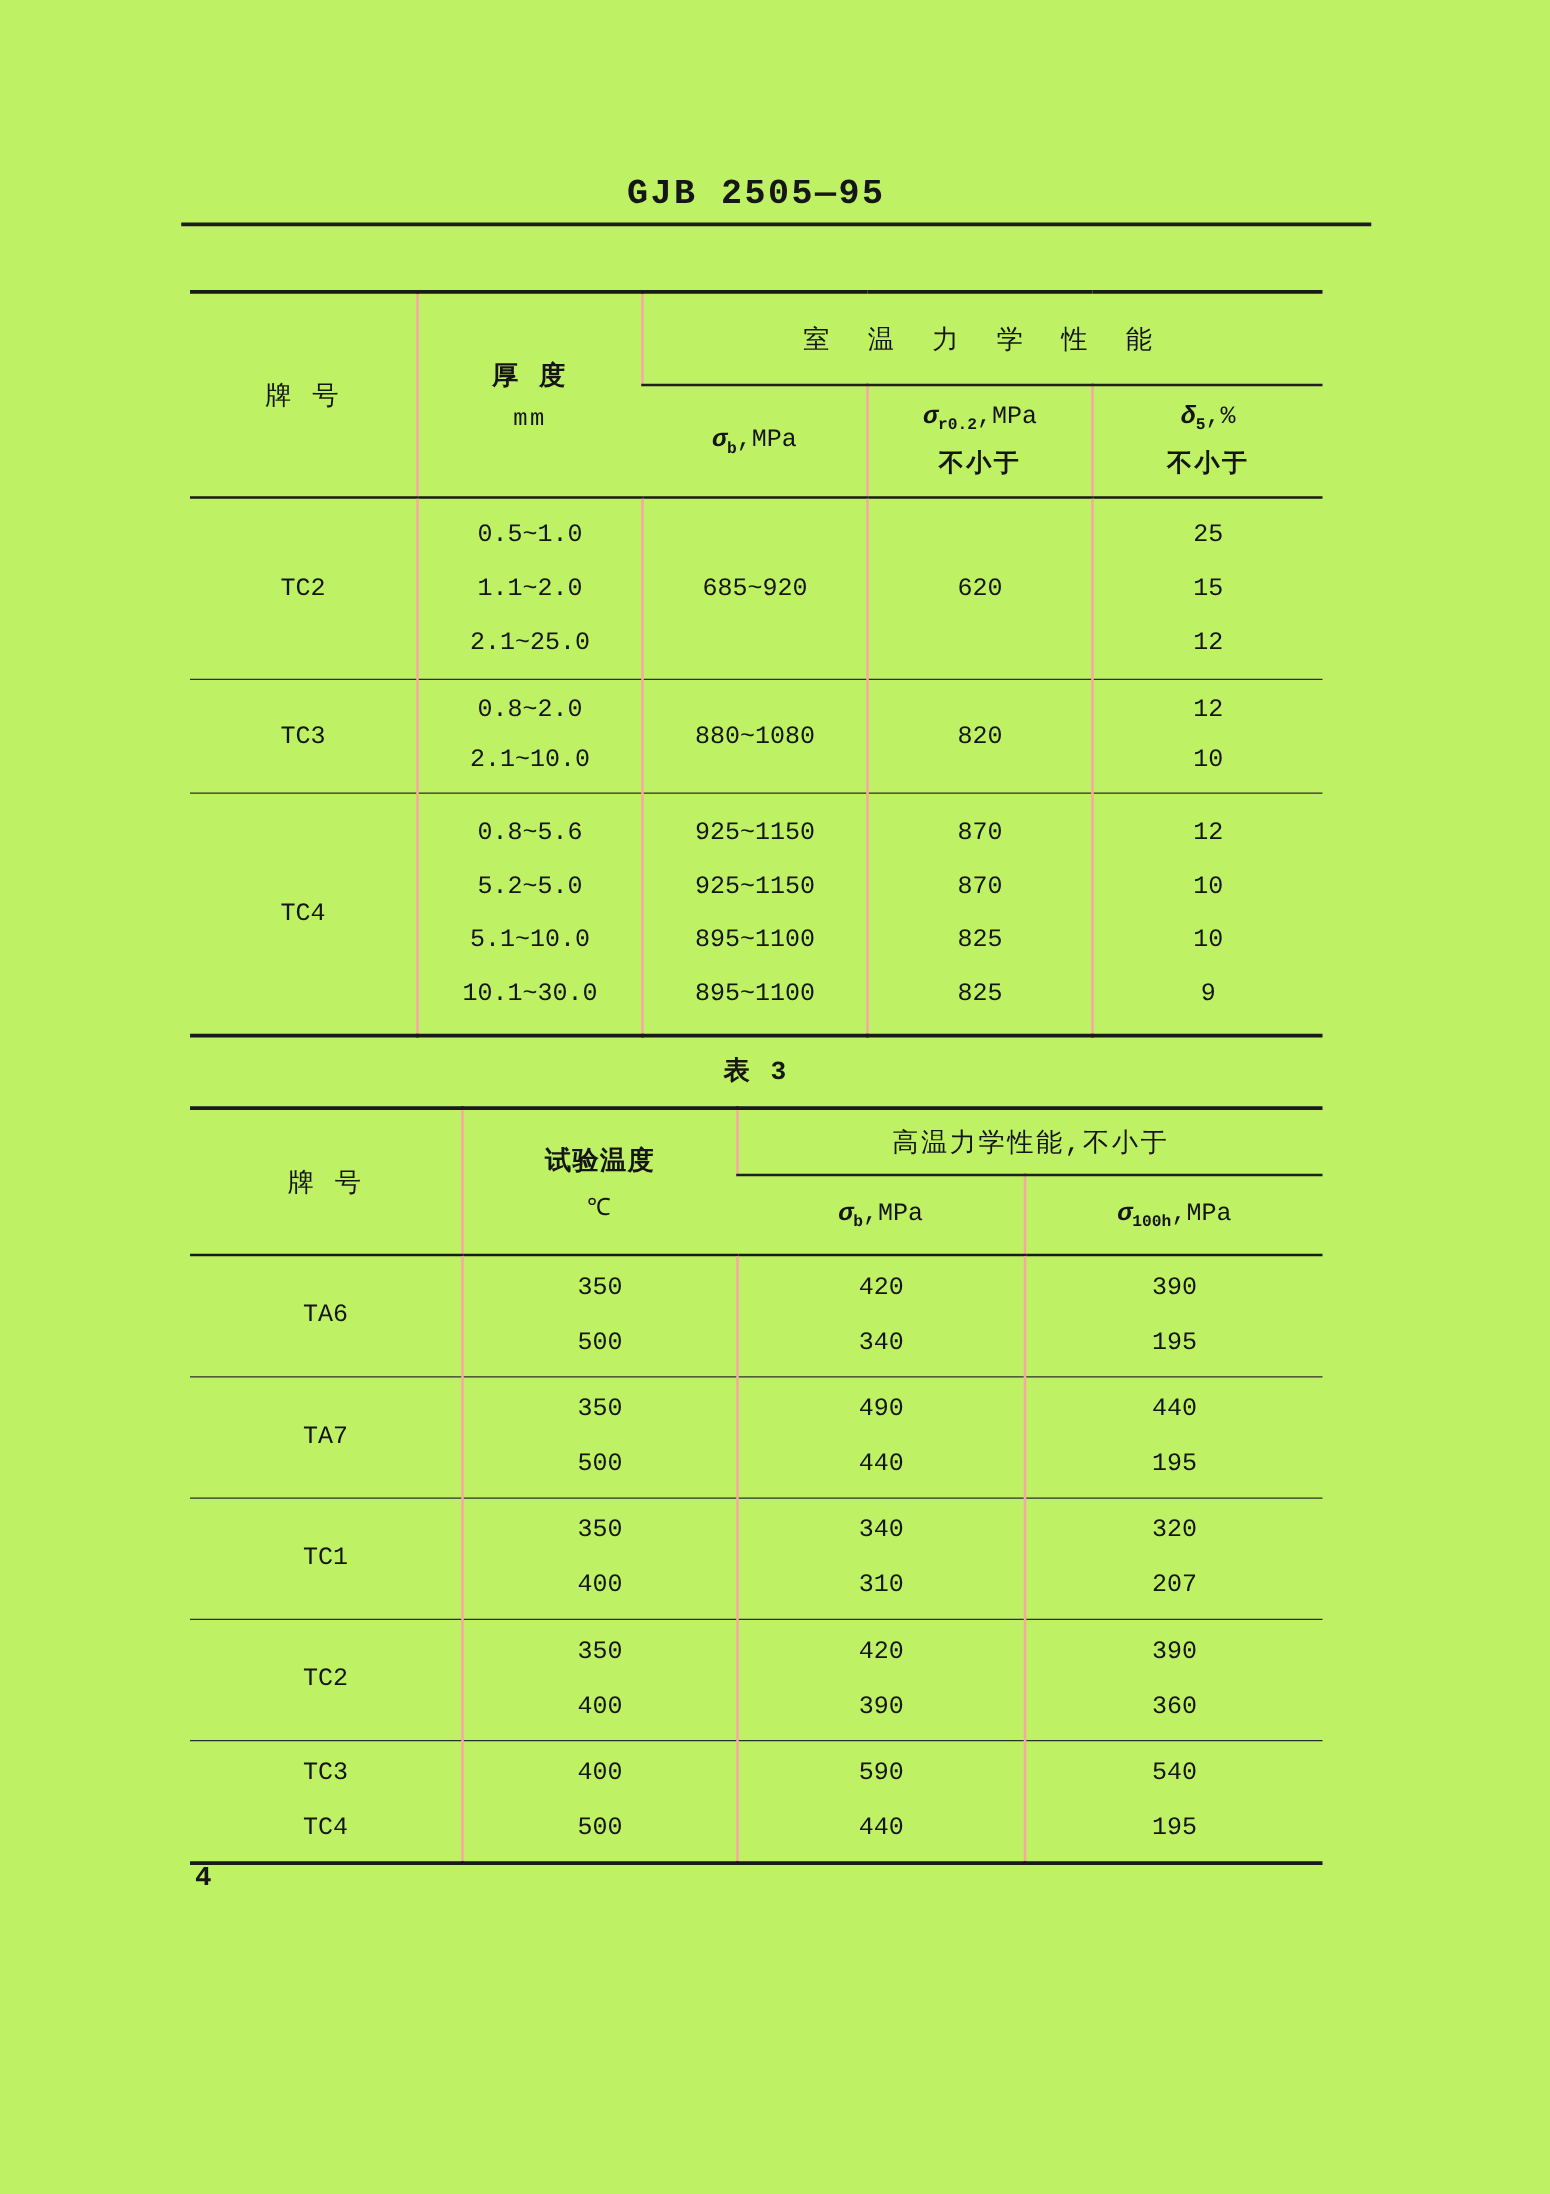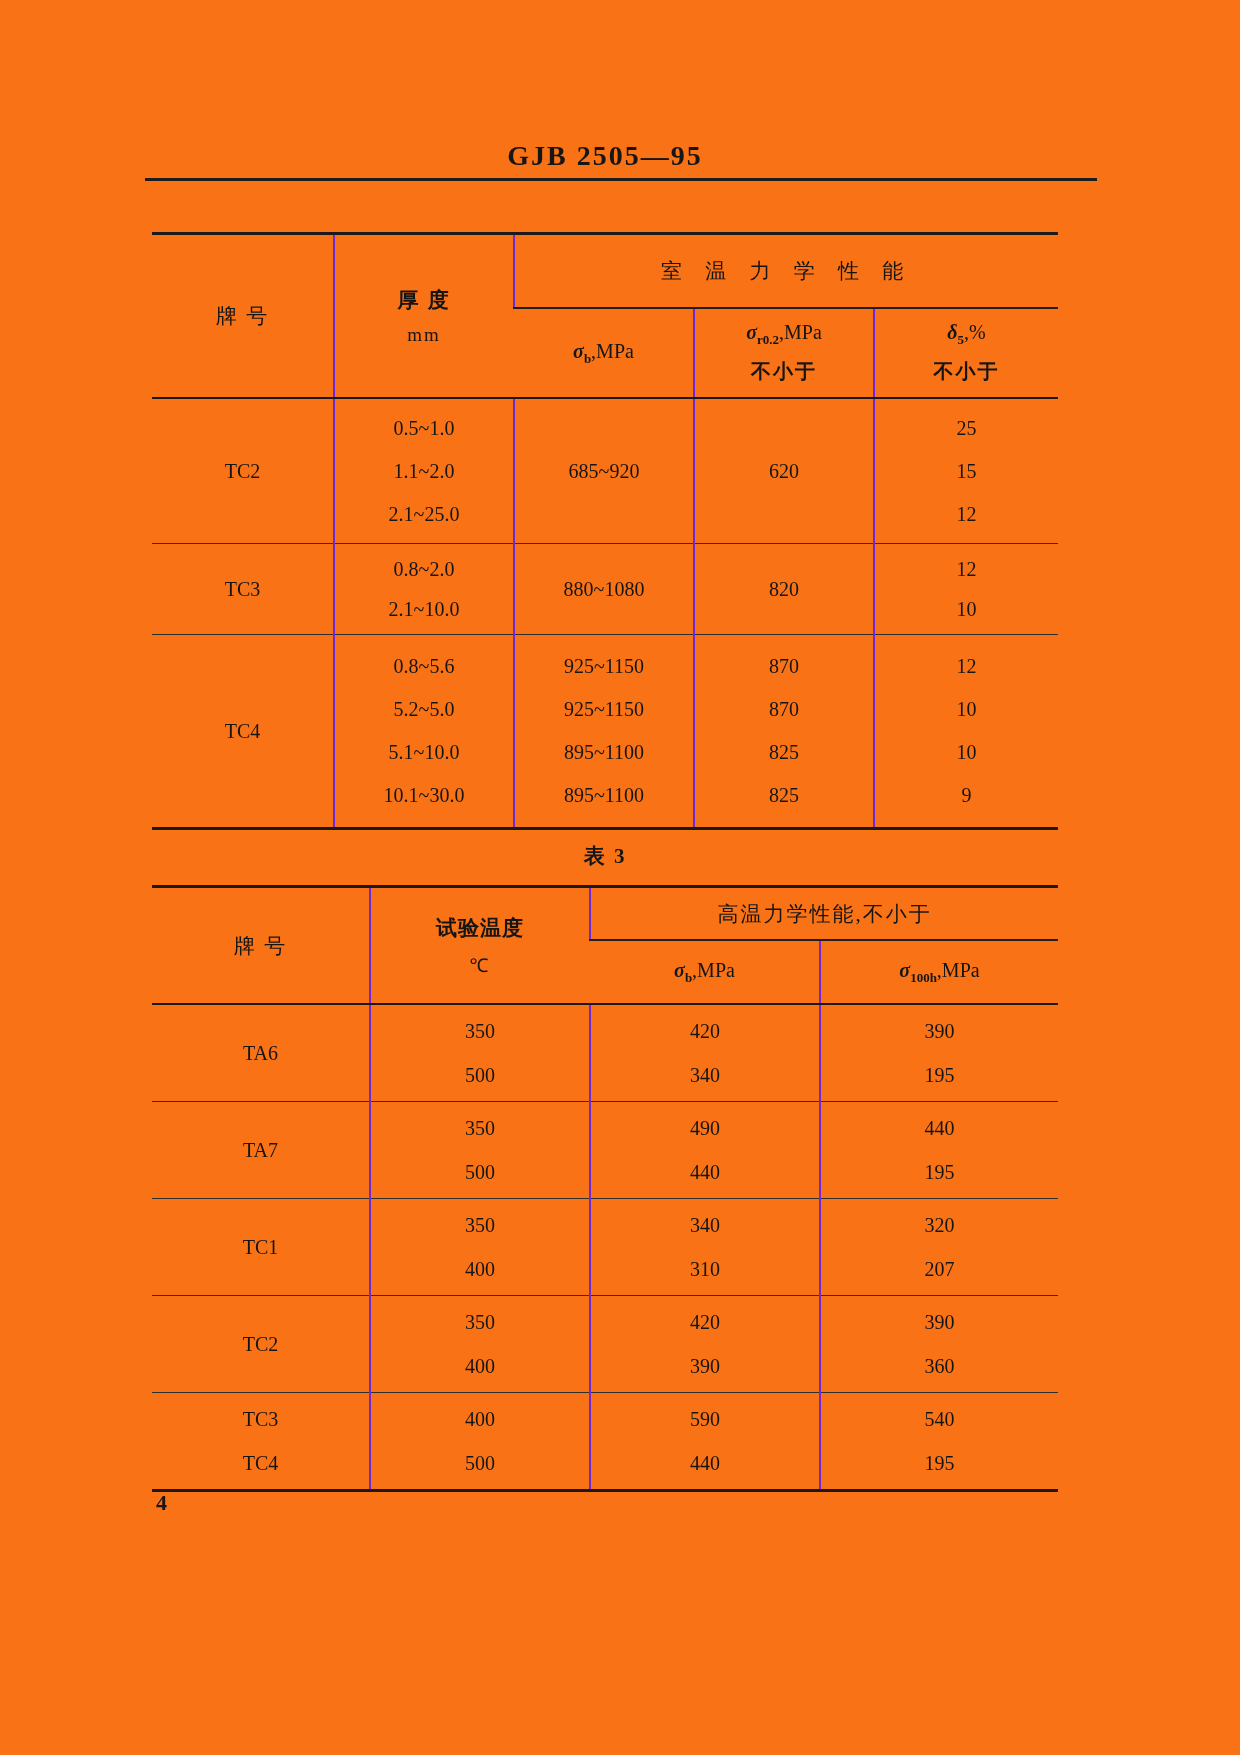--- a/index.html
+++ b/index.html
@@ -1,19 +1,19 @@
 <!DOCTYPE html>
 <html><head>
 <meta charset="utf-8">
 <style>
   html,body{margin:0;padding:0;background:#e8e8e6;}
   .page{
     position:relative;width:1240px;height:1755px;margin:0 auto;
-    background:#f97316;color:#161616;
-    font-family:Liberation Serif, serif;
+    background:#bef264;color:#161616;
+    font-family:Liberation Mono, monospace;
     overflow:hidden;
   }
   .std-code{
     position:absolute;top:140px;left:152px;width:906px;text-align:center;
     font-size:28px;font-weight:bold;letter-spacing:2px;
   }
   .head-rule{
     position:absolute;top:178px;left:145px;width:952px;height:3px;background:#1c1c1c;
   }
   .tbl-title{
@@ -29,21 +29,21 @@
     border-top:3px solid #1a1a1a;border-bottom:3px solid #1a1a1a;
   }
   table.t2{top:232px;}
   table.t3{top:885px;}
 
   table.std th, table.std td{
     padding:0;text-align:center;vertical-align:middle;
     font-weight:normal;color:#151515;
   }
   
-  table.std th + th, table.std td + td{border-left:2px solid #6d28d9;}
+  table.std th + th, table.std td + td{border-left:2px solid #fca5a5;}
 
   
   .h-cn{font-size:21px;font-weight:bold;letter-spacing:2px;}
   .h-span{font-size:21px;font-weight:bold;letter-spacing:9px;border-bottom:2px solid #1f1f1f;}
   .h-sub{font-size:20px;font-weight:bold;}
   .h-note{display:block;font-size:20px;font-weight:bold;margin-top:10px;letter-spacing:2px;}
   .greek{font-style:italic;font-weight:bold;}
   .subs{font-size:13px;vertical-align:-5px;font-weight:bold;}
 
   

